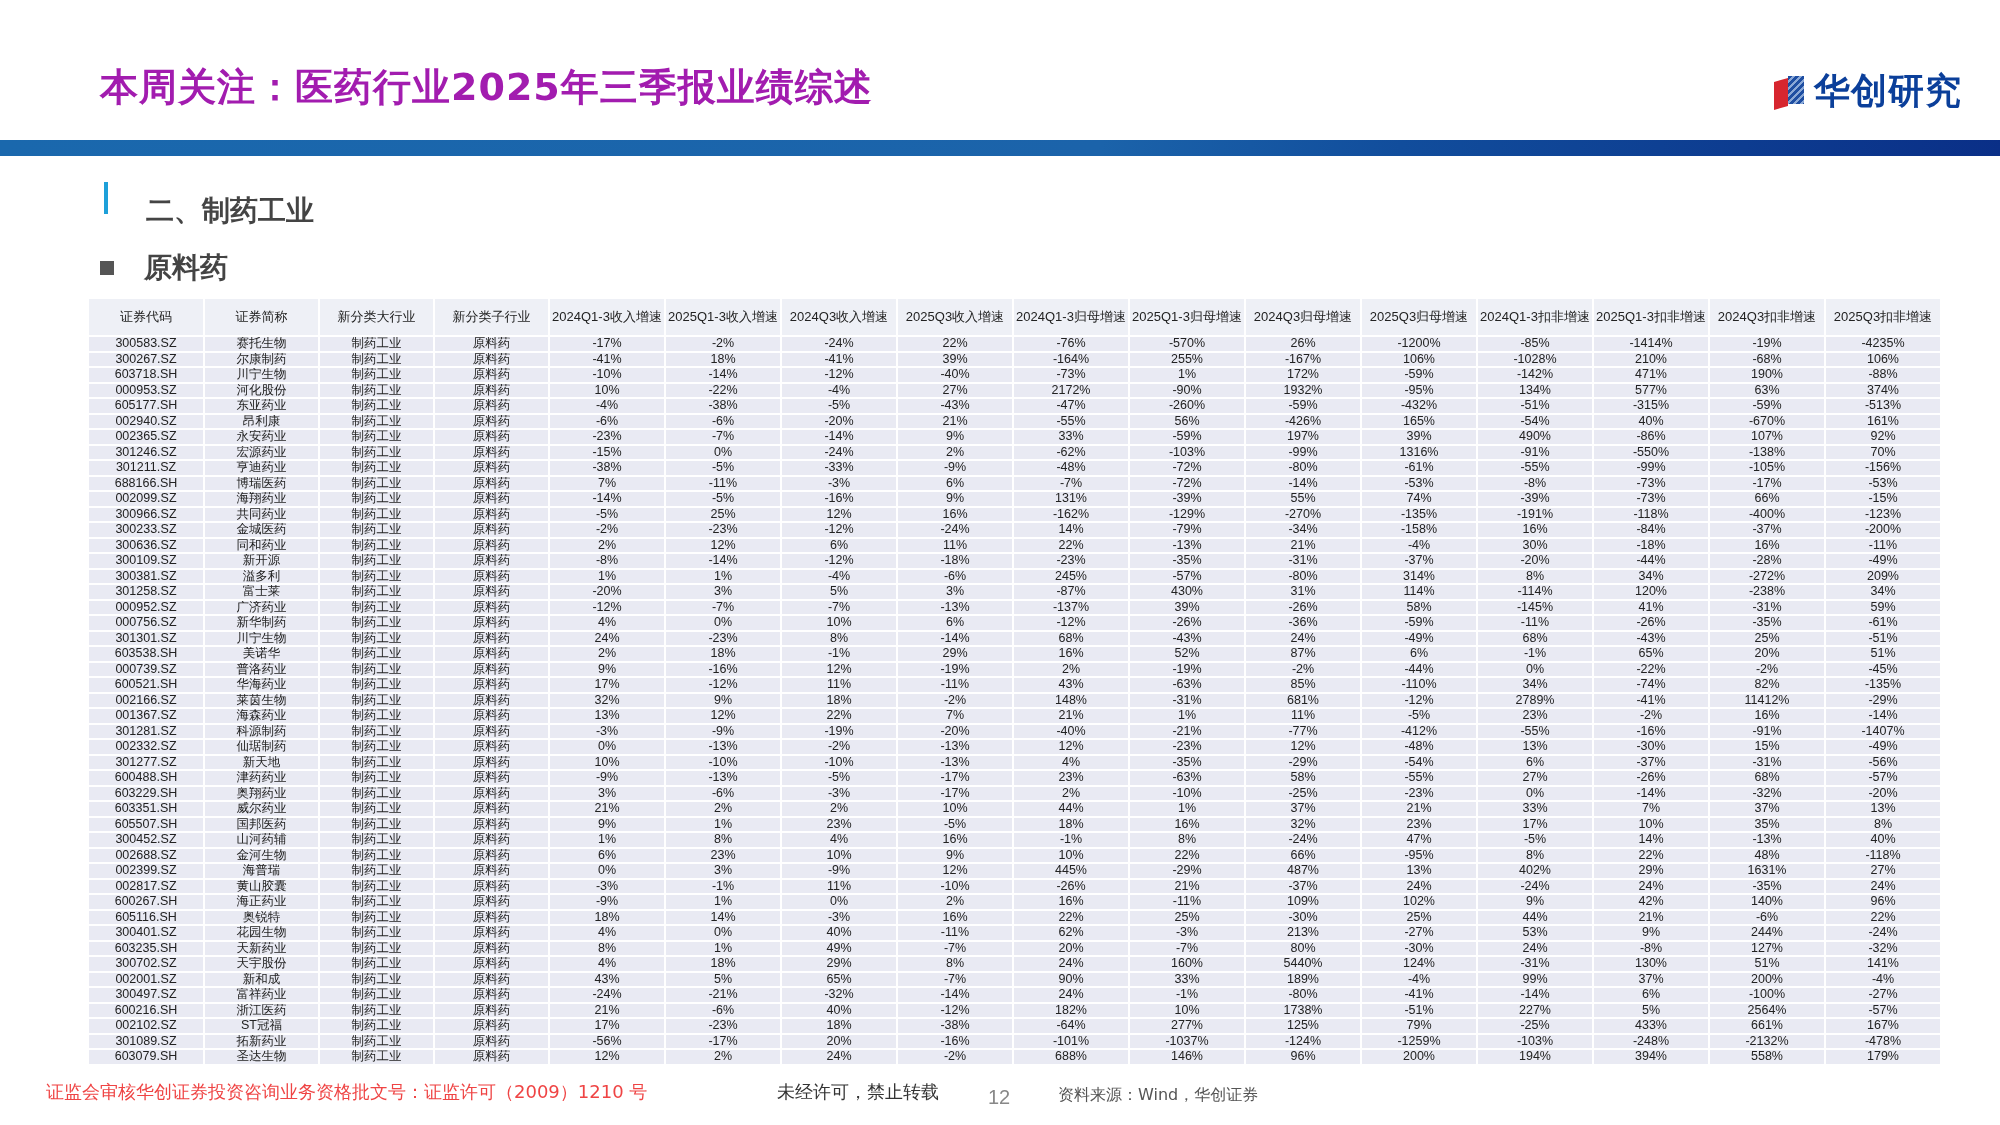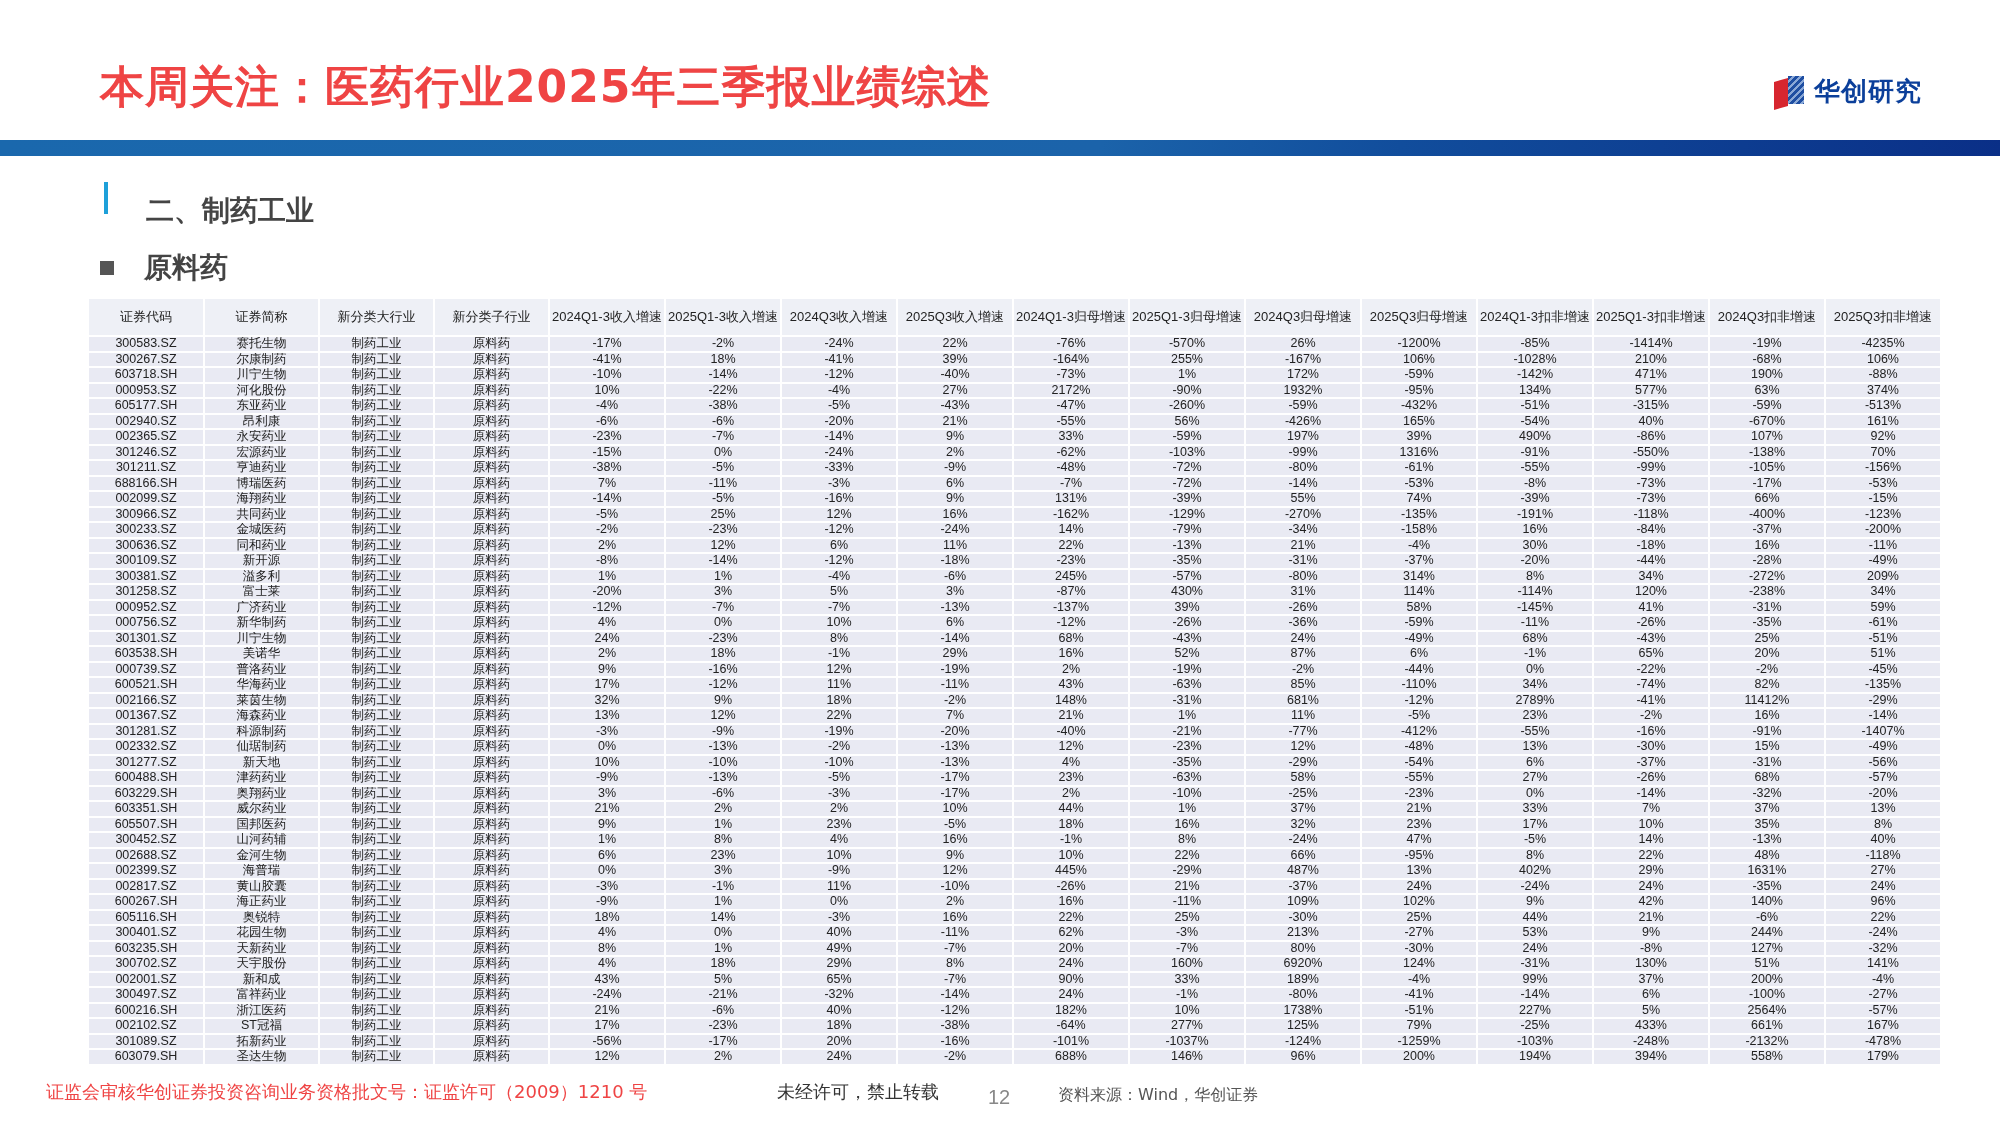--- a/index.html
+++ b/index.html
@@ -1,33 +1,33 @@
 <!DOCTYPE html>
 <html><head>
 <meta charset="utf-8">
 <style>
   * { box-sizing: border-box; margin: 0; padding: 0; }
   html, body { width: 2000px; height: 1125px; background: #ffffff; overflow: hidden; }
   body { position: relative; font-family: "Liberation Sans", "DejaVu Sans", sans-serif; color: #222; }
 
   .title {
     position: absolute; left: 100px; top: 52px;
-    font-size: 44px; font-weight: bold; color: #ef4444;
+    font-size: 38px; font-weight: bold; color: #a21caf;
     letter-spacing: 1px; line-height: 70px;
     font-family: "DejaVu Sans", sans-serif;
   }
   .logo {
     position: absolute; left: 1772px; top: 74px; height: 34px;
     display: flex; align-items: center; gap: 8px;
   }
   .logo-mark { width: 34px; height: 34px; position: relative; }
   .logo-mark .red { position: absolute; left: 2px; top: 6px; width: 14px; height: 28px; background: #d7262f; transform: skewY(-15deg); }
   .logo-mark .blue { position: absolute; left: 16px; top: 2px; width: 16px; height: 28px;
     background: repeating-linear-gradient(135deg, #1e4ea2 0 3px, #8aa8d6 3px 5px); }
-  .logo-text { font-size: 26px; font-weight: bold; color: #0b3f9a; font-family: "DejaVu Sans", sans-serif; letter-spacing: 1px; }
+  .logo-text { font-size: 36px; font-weight: bold; color: #0b3f9a; font-family: "DejaVu Sans", sans-serif; letter-spacing: 1px; }
 
   .banner {
     position: absolute; left: 0; top: 140px; width: 2000px; height: 16px;
     background: linear-gradient(100deg, #1a68ad 0%, #1b63aa 55%, #114d9c 70%, #0a2f87 100%);
   }
 
   .section-heading {
     position: absolute; left: 104px; top: 180px; height: 36px;
     display: flex; align-items: center;
   }
@@ -868,21 +868,21 @@
           <td>300702.SZ</td>
           <td>天宇股份</td>
           <td>制药工业</td>
           <td>原料药</td>
           <td>4%</td>
           <td>18%</td>
           <td>29%</td>
           <td>8%</td>
           <td>24%</td>
           <td>160%</td>
-          <td>6920%</td>
+          <td>5440%</td>
           <td>124%</td>
           <td>-31%</td>
           <td>130%</td>
           <td>51%</td>
           <td>141%</td>
         </tr>
         <tr>
           <td>002001.SZ</td>
           <td>新和成</td>
           <td>制药工业</td>

